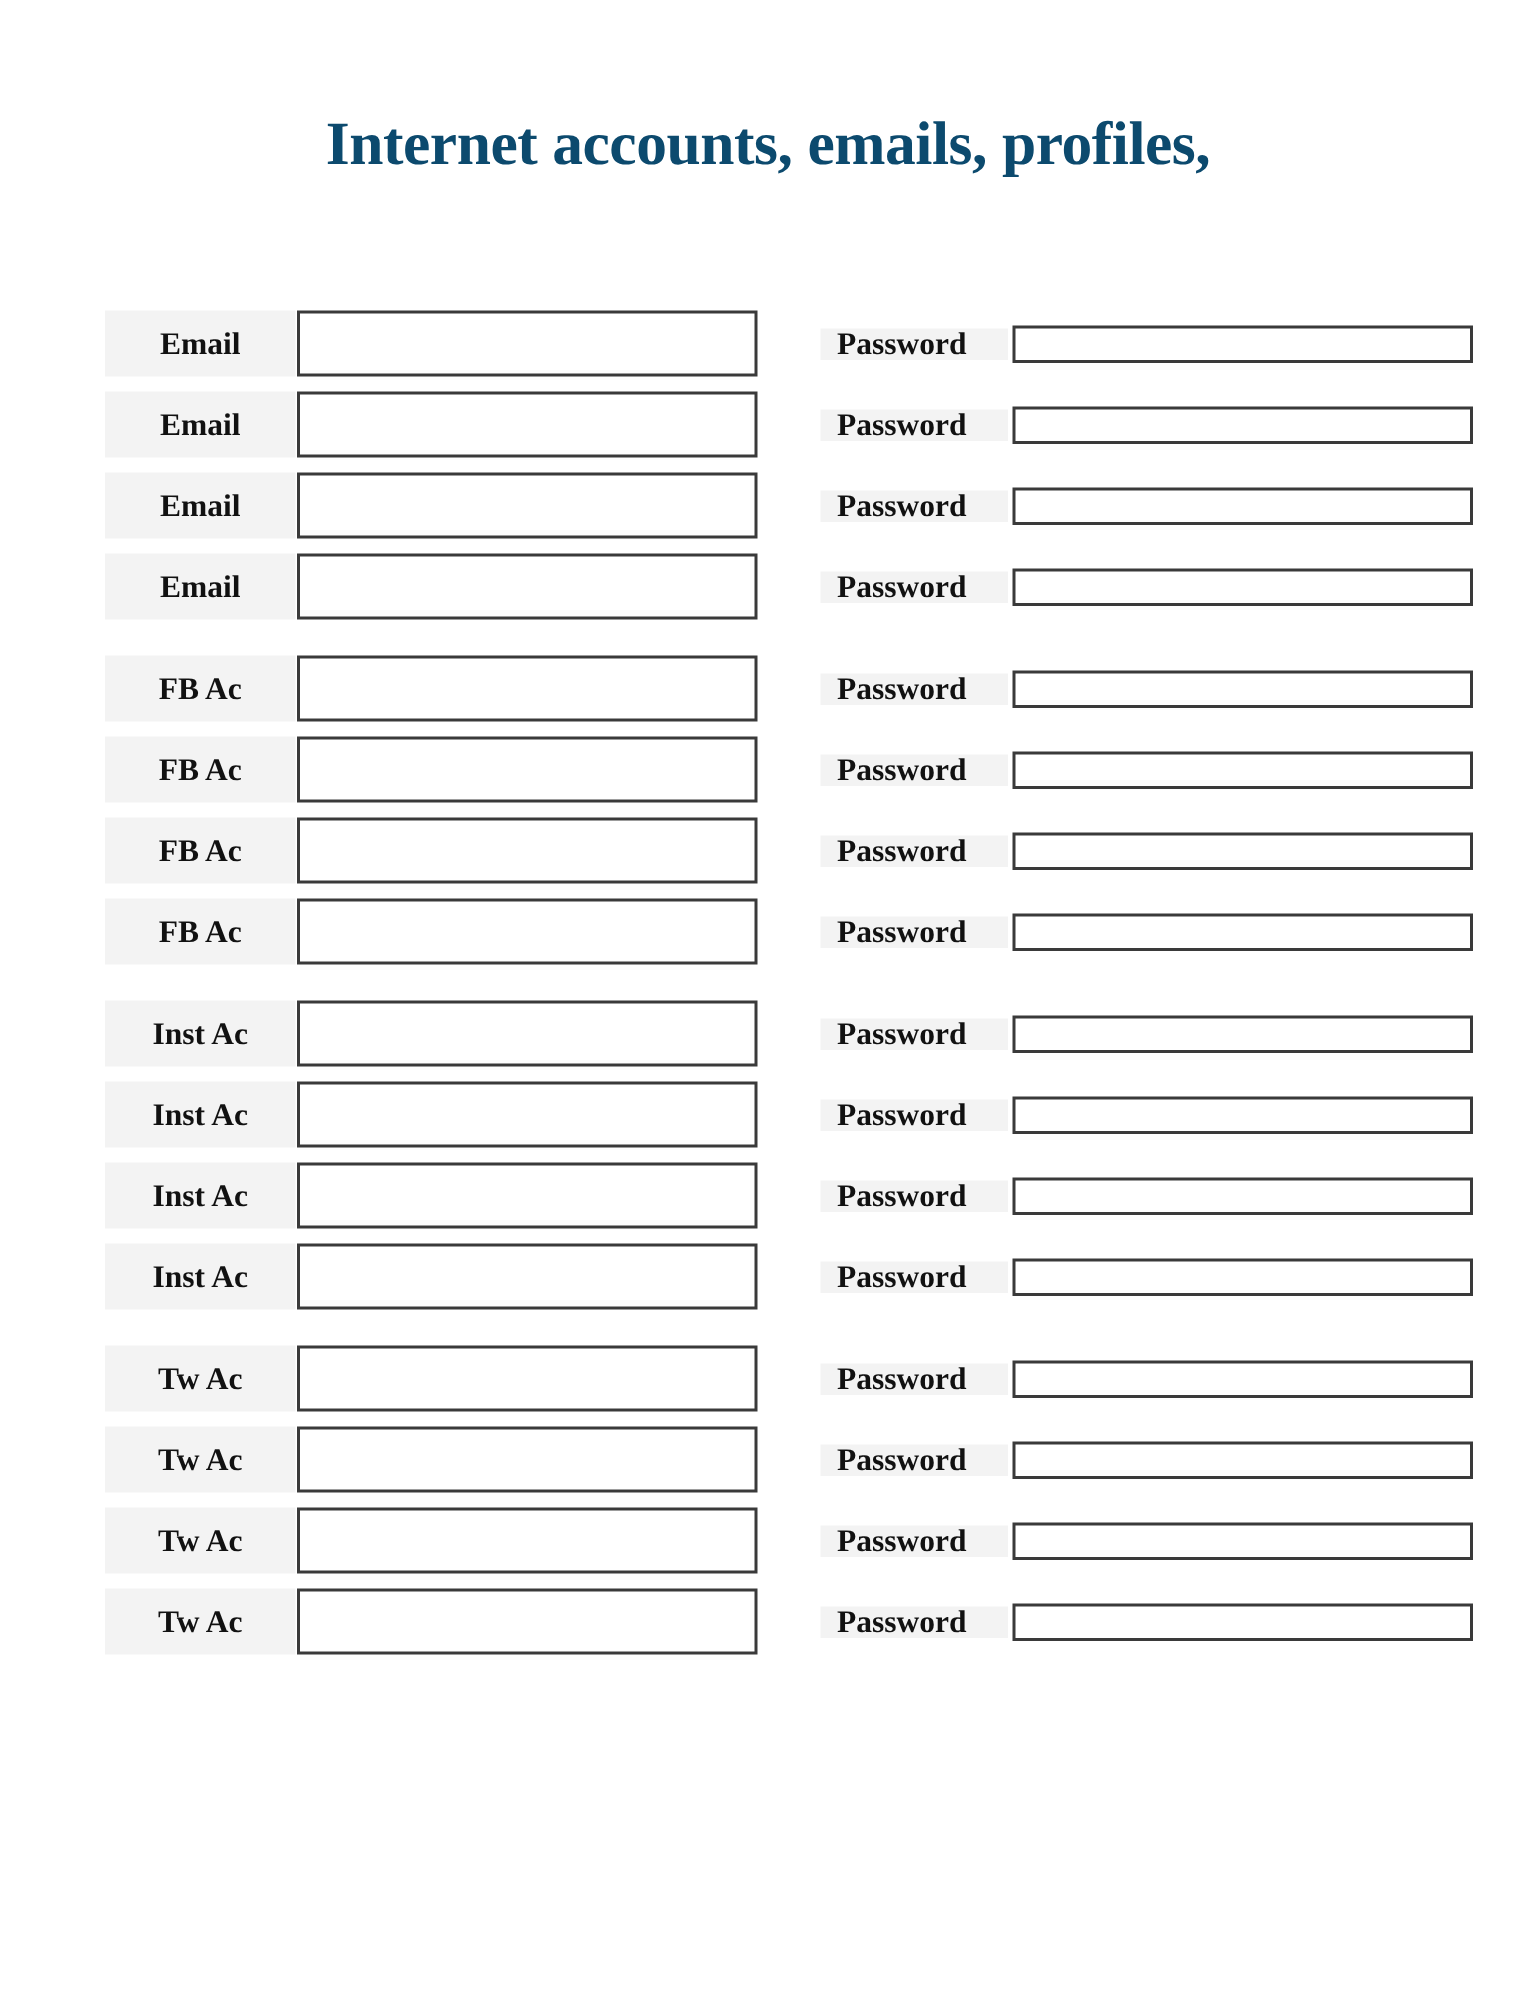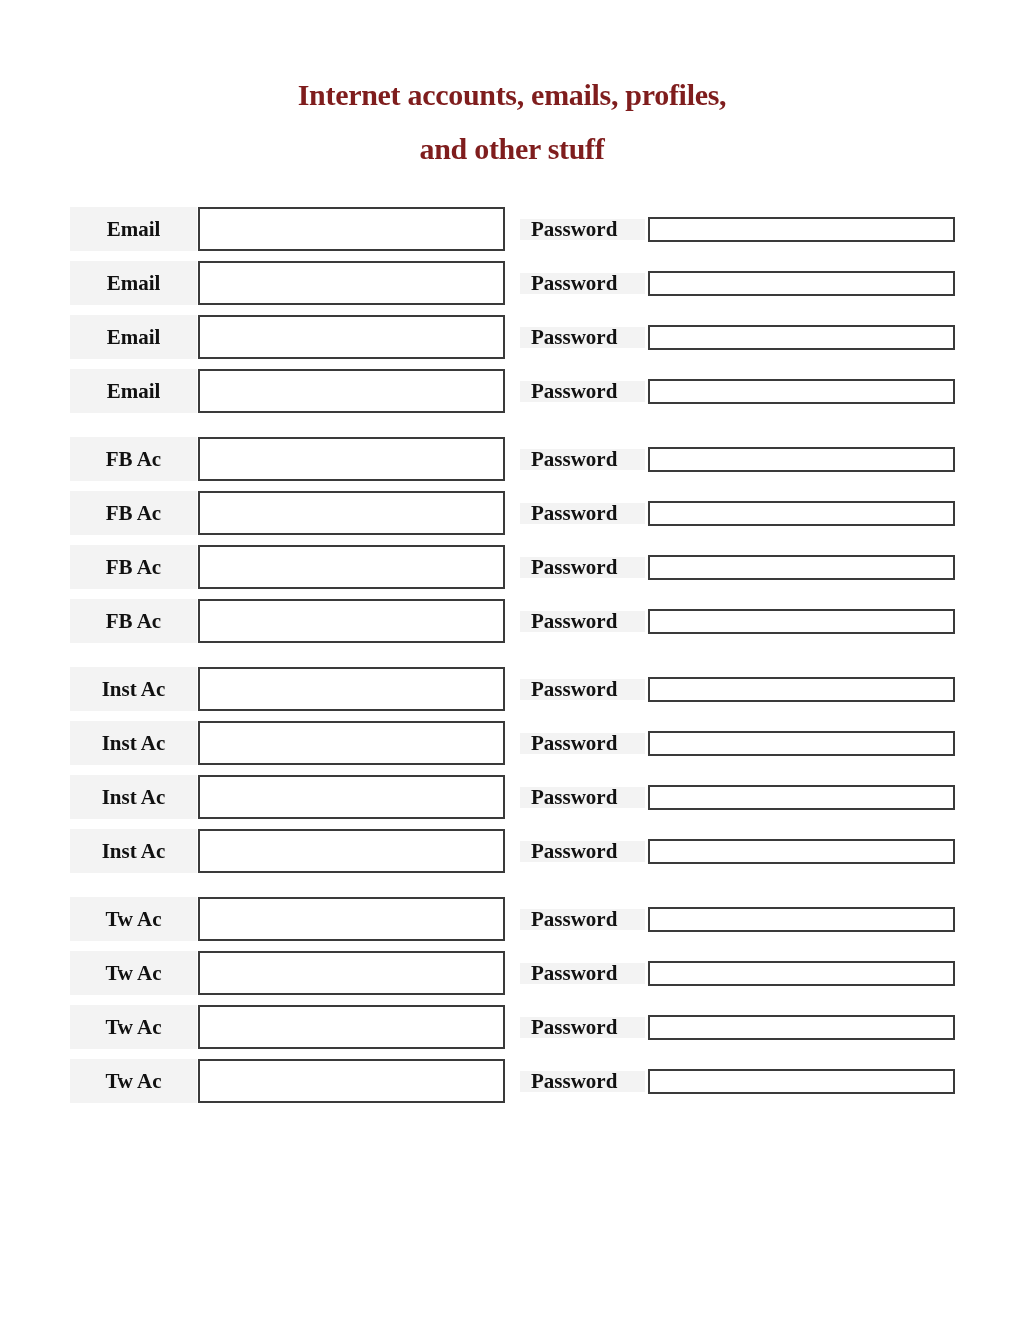--- a/index.html
+++ b/index.html
@@ -27,24 +27,24 @@
   .title-block {
     position: absolute;
     left: 0;
     top: 68px;
     width: 1024px;
     text-align: center;
   }
   .title-line {
     font-family: "Liberation Serif", "DejaVu Serif", serif;
     font-weight: 700;
-    font-size: 30px;
+    font-size: 41px;
     line-height: 54px;
     letter-spacing: -0.3px;
-    color: #7f1d1d;
+    color: #0c4a6e;
     white-space: nowrap;
   }
 
   
   .form-area {
     position: absolute;
     left: 70px;
     top: 207px;
     width: 885px;
   }
@@ -54,20 +54,21 @@
   }
   .section:last-child {
     margin-bottom: 0;
   }
 
   .row {
     display: flex;
     align-items: stretch;
     height: 44px;
     margin-bottom: 10px;
+    gap: 27px;
   }
   .row:last-child {
     margin-bottom: 0;
   }
 
   
   .pair-left {
     display: flex;
     align-items: stretch;
     width: 435px;
@@ -133,21 +134,20 @@
     box-sizing: border-box;
   }
 </style>
 </head>
 <body>
 
 <div class="page">
 
   <div class="title-block">
     <div class="title-line">Internet accounts, emails, profiles,</div>
-    <div class="title-line">and other stuff</div>
   </div>
 
   <div class="form-area" id="form-area">
       <div class="section">
         <div class="row">
           <div class="pair-left">
             <div class="label-cell acct">Email</div>
             <div class="field-box">
               <input type="text" class="field-input" placeholder="" style="">
             </div>

